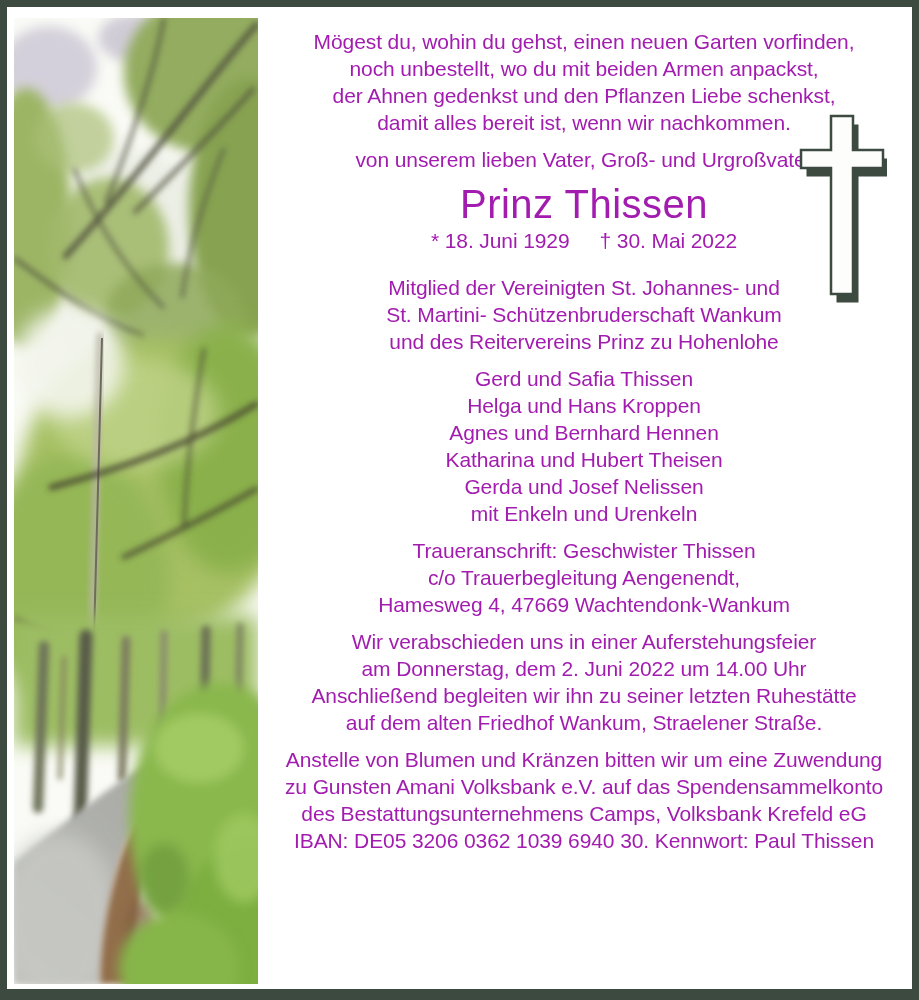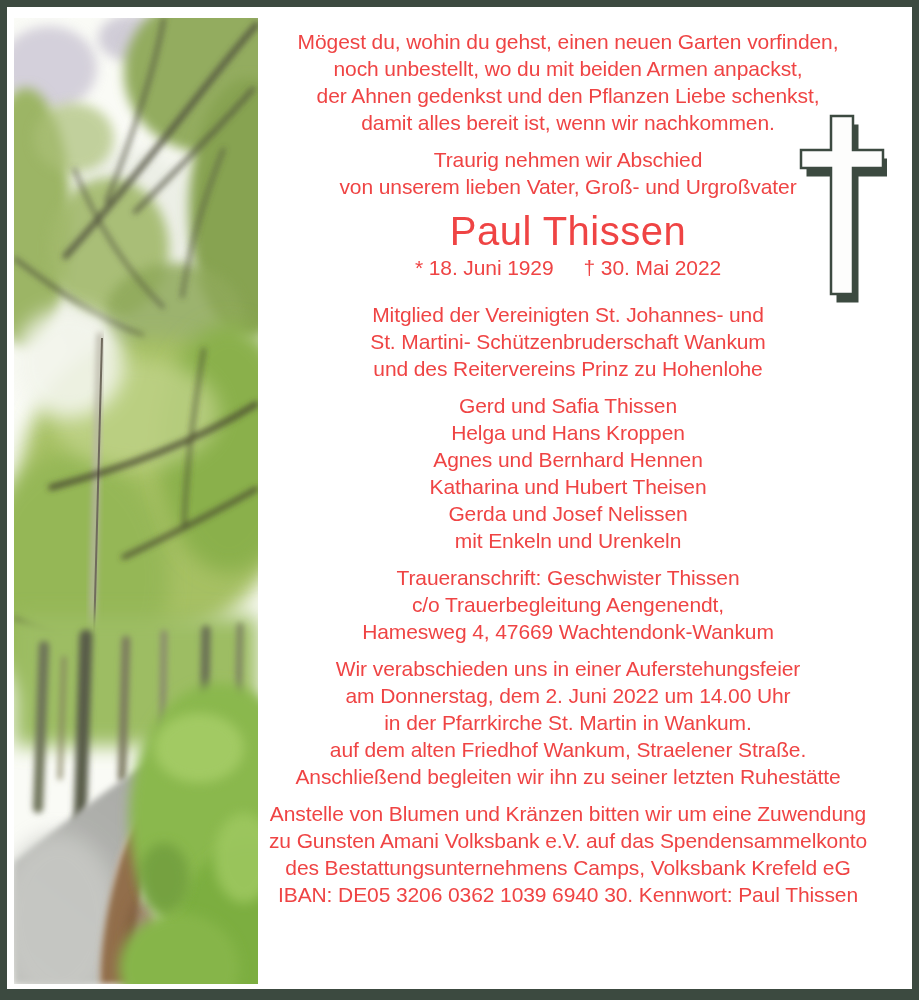--- a/index.html
+++ b/index.html
@@ -12,22 +12,22 @@
     border-style:solid;border-color:#3c4a40;
     border-width:7px 7px 11px 7px;
     pointer-events:none;z-index:5;
   }
   .photo{
     position:absolute;left:14px;top:18px;width:244px;height:966px;
     overflow:hidden;z-index:1;
   }
   .photo svg{display:block;width:100%;height:100%;}
   .content{
-    position:absolute;left:246px;top:28px;width:644px;z-index:2;
-    text-align:center;color:#ef4444;font-size:21px;line-height:27px;
+    position:absolute;left:262px;top:28px;width:644px;z-index:2;
+    text-align:center;color:#a21caf;font-size:21px;line-height:27px;
     letter-spacing:-0.1px;
   }
   .para{margin:0 0 10px 0;}
   .name{
     font-size:40px;line-height:46px;font-weight:400;margin:2px 0 0 0;
     letter-spacing:0.5px;
   }
   .dates{margin:0 0 20px 0;}
   .dates .birth{margin-right:30px;}
   .cross{
@@ -134,25 +134,24 @@
 <div class="content">
 
   <div class="para">
     <div>Mögest du, wohin du gehst, einen neuen Garten vorfinden,</div>
     <div>noch unbestellt, wo du mit beiden Armen anpackst,</div>
     <div>der Ahnen gedenkst und den Pflanzen Liebe schenkst,</div>
     <div>damit alles bereit ist, wenn wir nachkommen.</div>
   </div>
 
   <div class="para" style="margin-bottom:8px;">
-    <div>Traurig nehmen wir Abschied</div>
     <div>von unserem lieben Vater, Groß- und Urgroßvater</div>
   </div>
 
-  <h1 class="name">Paul Thissen</h1>
+  <h1 class="name">Prinz Thissen</h1>
 
   <div class="dates">
     <span class="birth">* 18. Juni 1929</span><span>† 30. Mai 2022</span>
   </div>
 
   <div class="para">
     <div>Mitglied der Vereinigten St. Johannes- und</div>
     <div>St. Martini- Schützenbruderschaft Wankum</div>
     <div>und des Reitervereins Prinz zu Hohenlohe</div>
   </div>
@@ -168,23 +167,22 @@
 
   <div class="para">
     <div>Traueranschrift: Geschwister Thissen</div>
     <div>c/o Trauerbegleitung Aengenendt,</div>
     <div>Hamesweg 4, 47669 Wachtendonk-Wankum</div>
   </div>
 
   <div class="para">
     <div>Wir verabschieden uns in einer Auferstehungsfeier</div>
     <div>am Donnerstag, dem 2. Juni 2022 um 14.00 Uhr</div>
-    <div>in der Pfarrkirche St. Martin in Wankum.</div>
+    <div>Anschließend begleiten wir ihn zu seiner letzten Ruhestätte</div>
     <div>auf dem alten Friedhof Wankum, Straelener Straße.</div>
-    <div>Anschließend begleiten wir ihn zu seiner letzten Ruhestätte</div>
   </div>
 
   <div class="para donation">
     <div>Anstelle von Blumen und Kränzen bitten wir um eine Zuwendung</div>
     <div>zu Gunsten Amani Volksbank e.V. auf das Spendensammelkonto</div>
     <div>des Bestattungsunternehmens Camps, Volksbank Krefeld eG</div>
     <div>IBAN: DE05 3206 0362 1039 6940 30. Kennwort: Paul Thissen</div>
   </div>
 
 </div>

